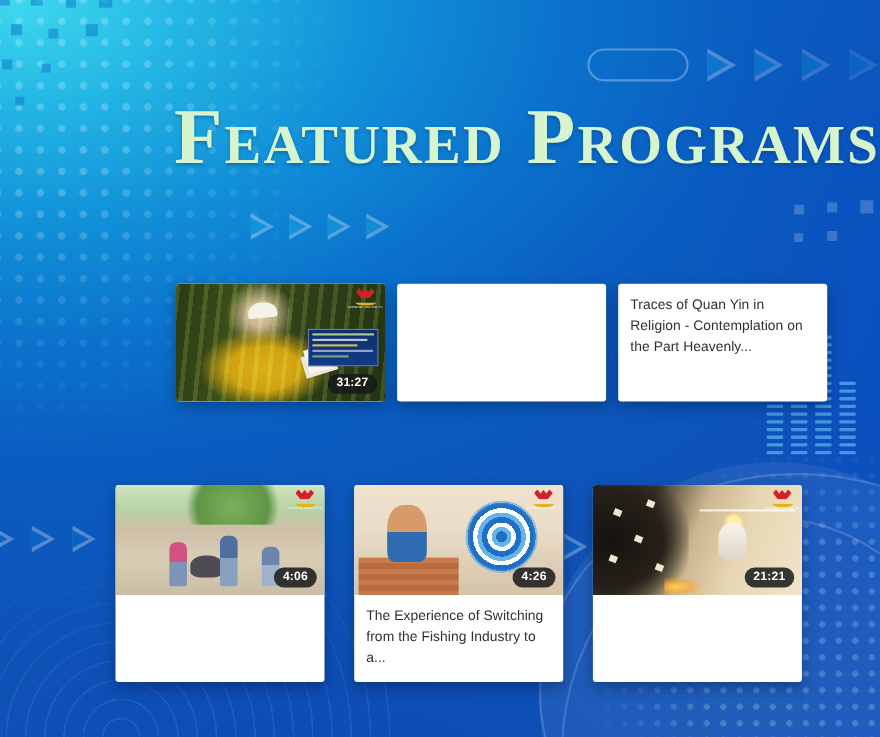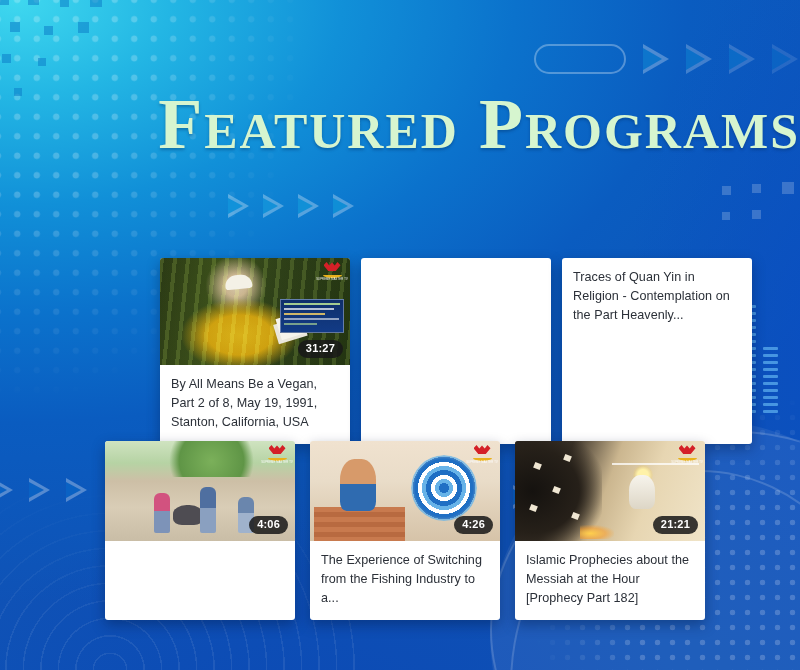--- a/index.html
+++ b/index.html
@@ -209,21 +209,21 @@
     line-height: 1;
     white-space: nowrap;
   }
 
   
   .row {
     position: absolute;
     display: flex;
   }
   .row-top { left: 160px; top: 236px; gap: 11px; margin-top: 22px; }
-  .row-bottom { left: 105px; top: 441px; gap: 15px; }
+  .row-bottom { left: 105px; top: 441px; gap: 27px; }
 
   .card {
     width: 190px;
     background: #ffffff;
     border-radius: 3px;
     box-shadow: 0 5px 13px rgba(0,22,60,.38);
     overflow: hidden;
     display: flex;
     flex-direction: column;
   }
@@ -630,21 +630,20 @@
               <i></i>
           </div>
         </div>
         <div class="logo">
           <div class="bird"></div>
             <div class="arc"></div>
           <div class="txt">SUPREME MASTER TV</div>
         </div>
         <div class="badge">31:27</div>
       </div>
-      <div class="card-title">By All Means Be a Vegan, Part 2 of 8, May 19, 1991, Stanton, California, USA</div>
     </div>
 
     <div class="card">
     </div>
 
     <div class="card">
       <div class="card-title">Traces of Quan Yin in Religion - Contemplation on the Part Heavenly...</div>
     </div>
 
   </div>
@@ -702,18 +701,17 @@
           <div class="sit"></div>
           <div class="flare"></div>
         </div>
         <div class="logo">
           <div class="bird"></div>
             <div class="arc"></div>
           <div class="txt">SUPREME MASTER TV</div>
         </div>
         <div class="badge">21:21</div>
       </div>
-      <div class="card-title">Islamic Prophecies about the Messiah at the Hour [Prophecy Part 182]</div>
     </div>
 
   </div>
 
 </div>
 
 </body></html>

